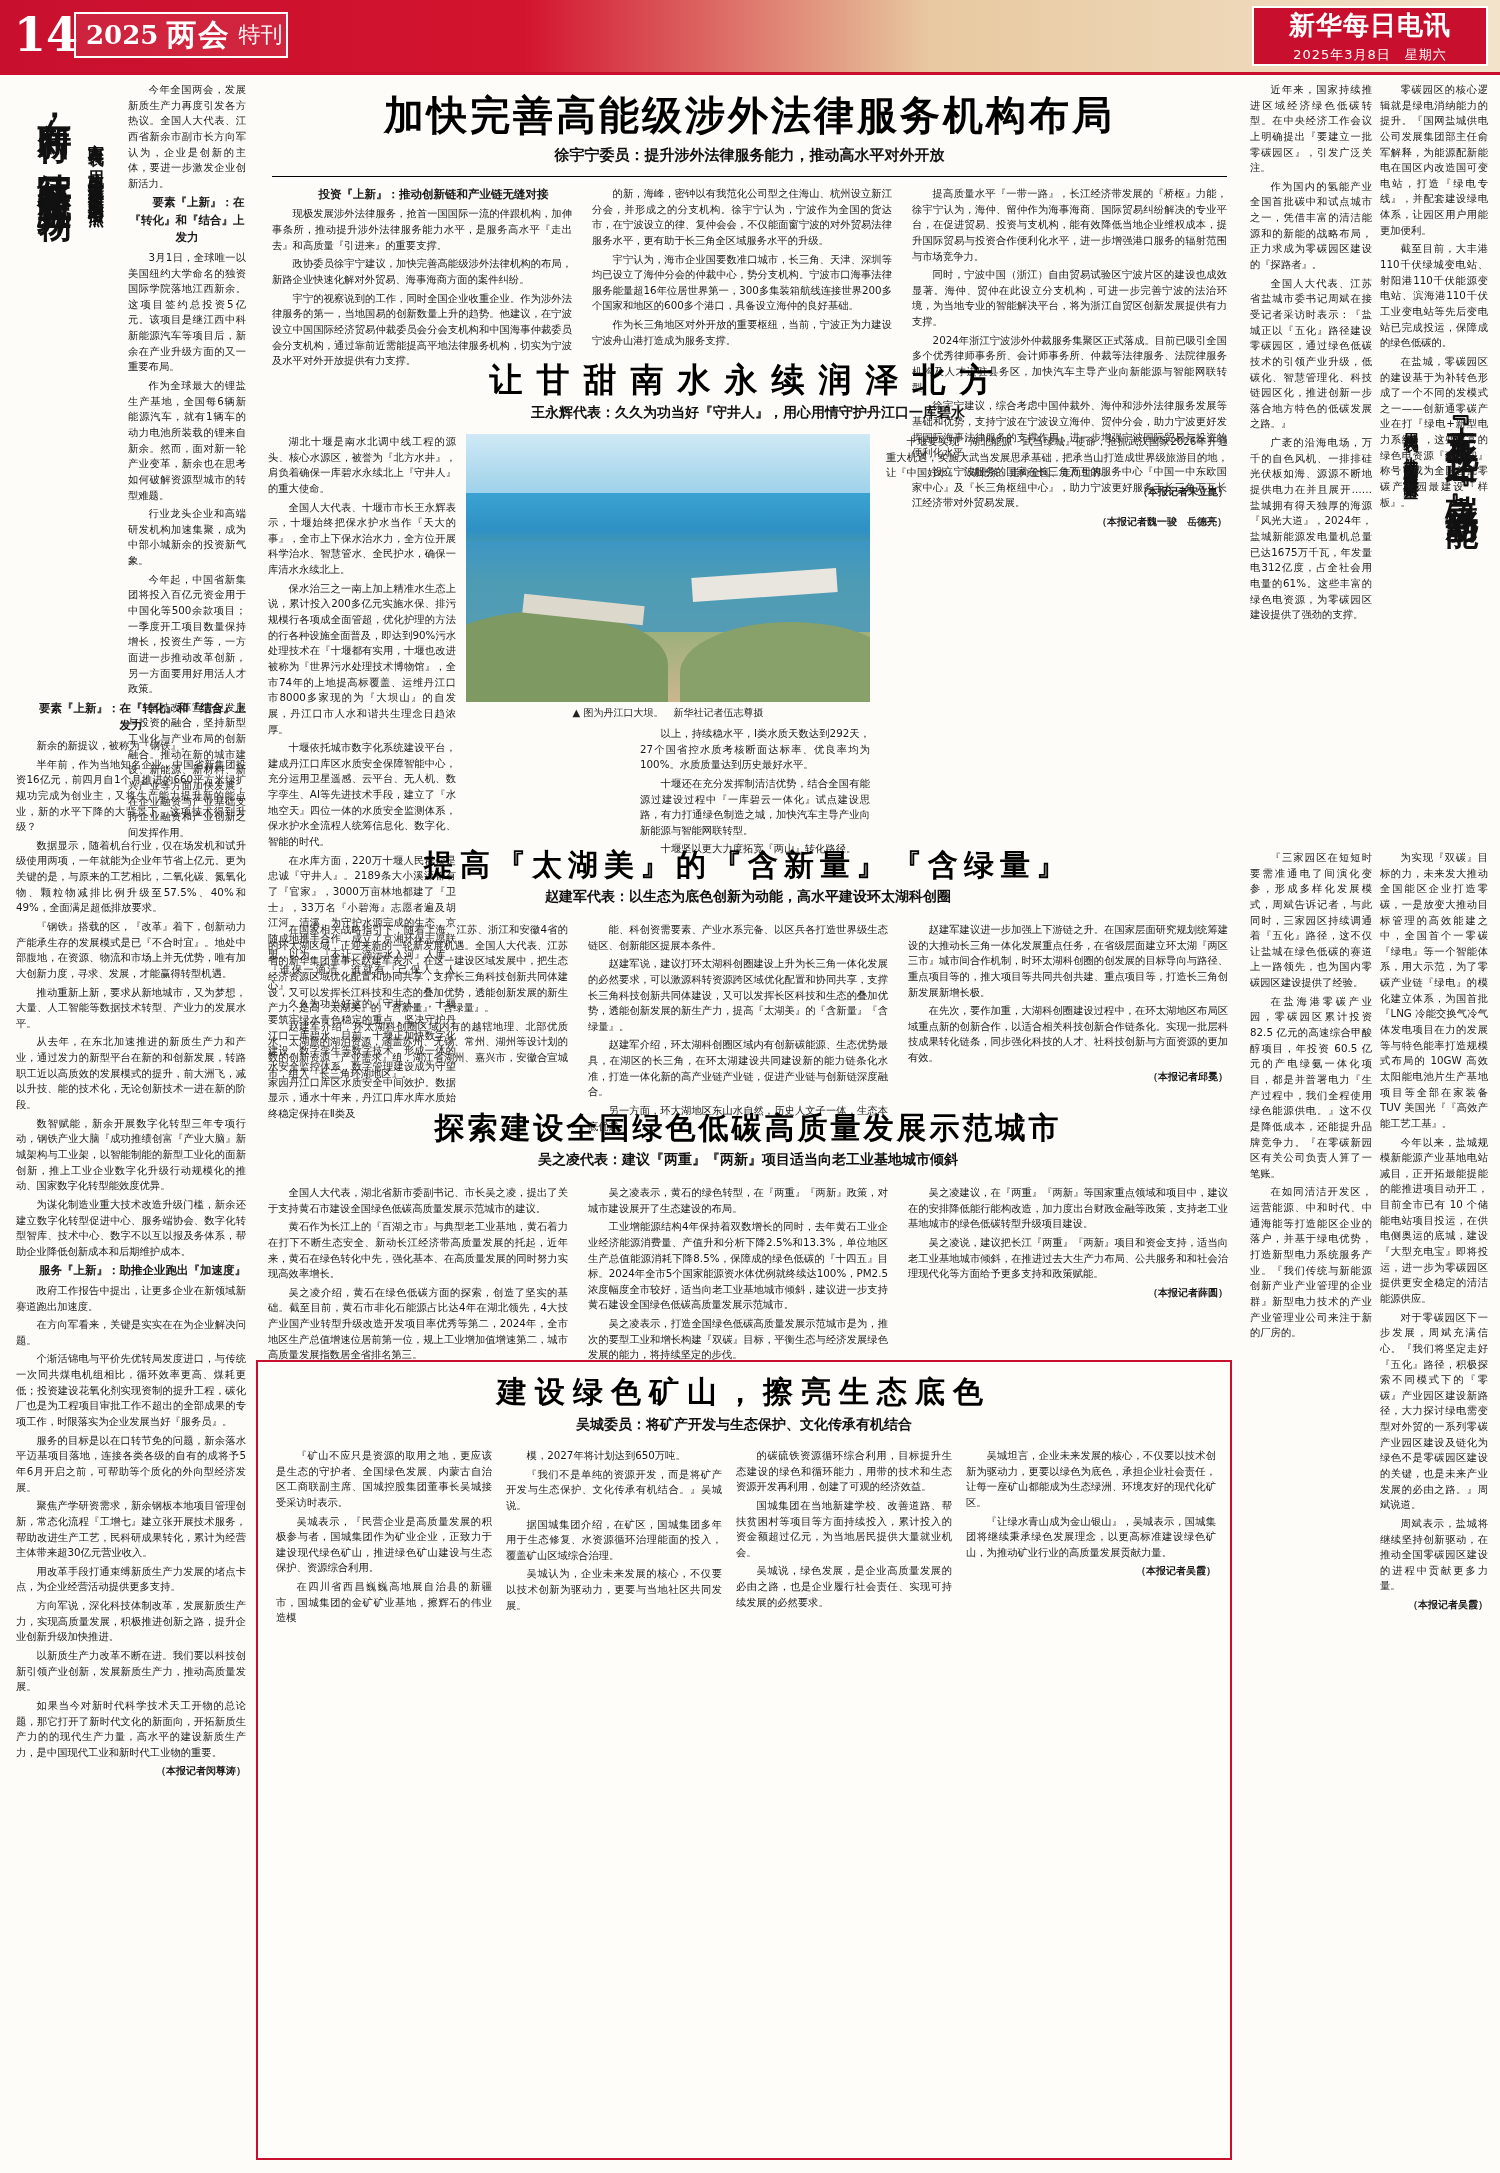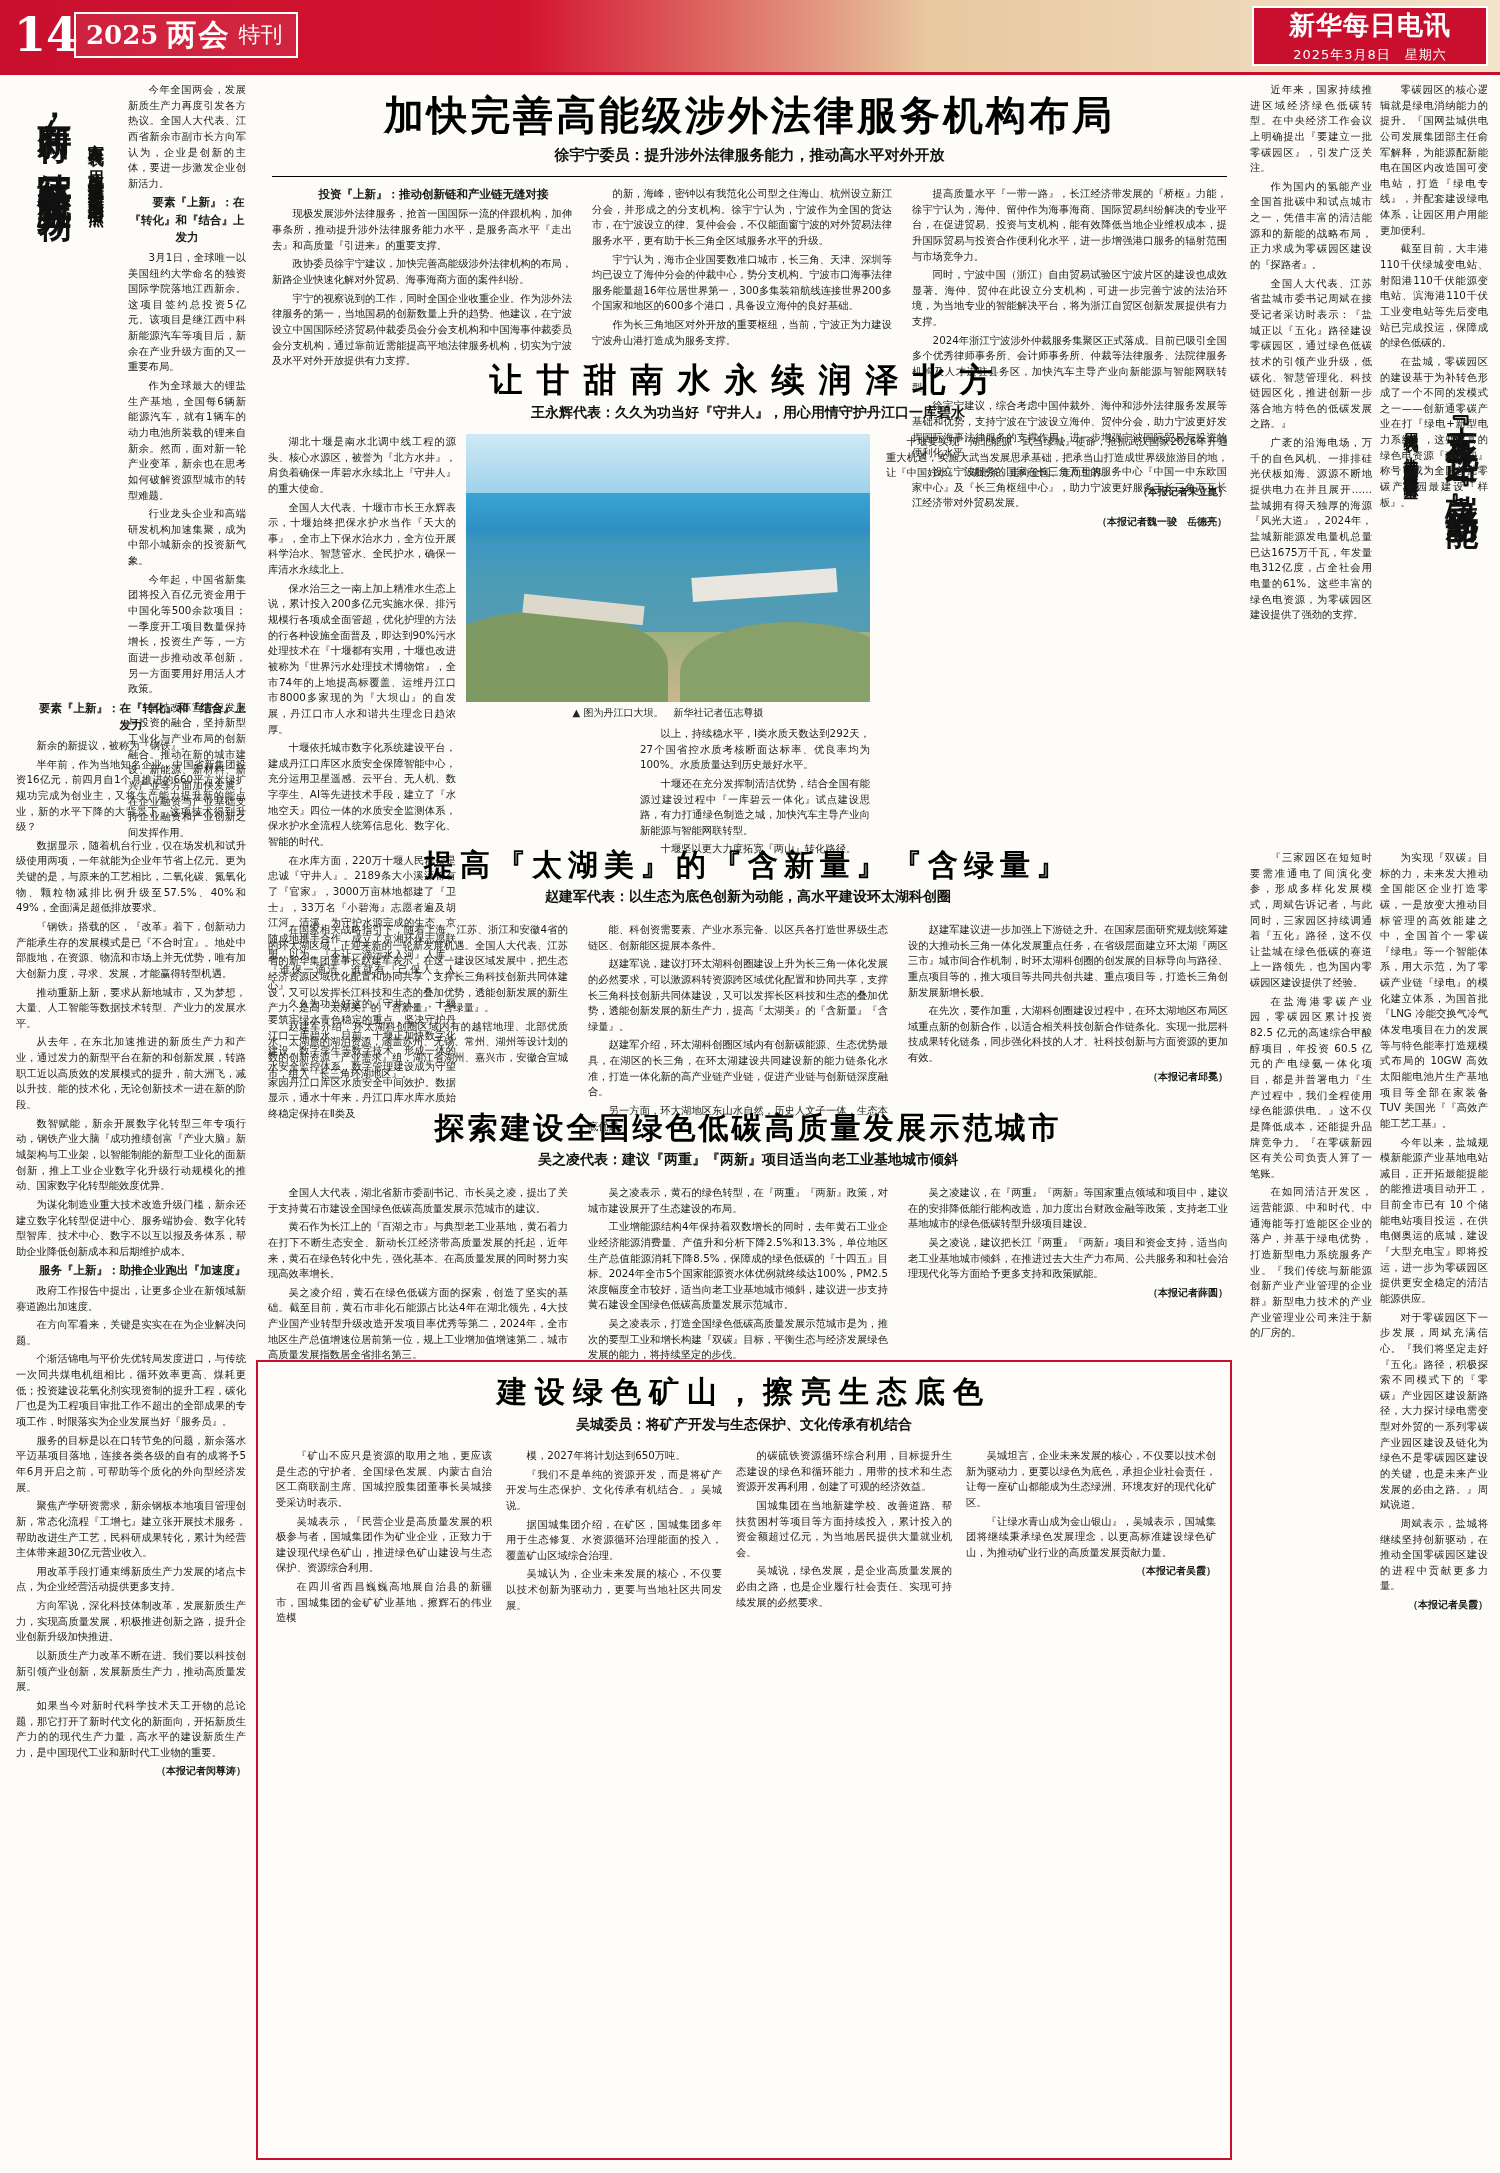--- a/index.html
+++ b/index.html
@@ -17,21 +17,21 @@
     background:linear-gradient(90deg,#c8102e 0%, #d3142f 35%, #e8c9a0 62%, #f3e3cb 100%);
   }
   .page-num{
     position:absolute;left:14px;top:8px;width:46px;height:54px;
     color:#fff;font-size:46px;font-weight:bold;line-height:54px;text-align:center;
     font-family:"DejaVu Serif","Liberation Serif",serif;
   }
   .special-box{
     position:absolute;left:74px;top:12px;height:46px;
     border:2px solid #ffffff;background:rgba(255,255,255,.08);
-    padding:2px 14px 2px 10px;box-sizing:border-box;display:flex;align-items:center;gap:8px;
+    padding:2px 4px 2px 10px;box-sizing:border-box;display:flex;align-items:center;gap:8px;
   }
   .special-year{color:#fff;font-size:26px;font-weight:bold;font-family:"DejaVu Serif",serif;}
   .special-main{color:#fff;font-size:30px;font-weight:bold;font-family:"DejaVu Serif",serif;letter-spacing:2px;}
   .special-sub{color:#fff;font-size:22px;font-family:"DejaVu Serif",serif;}
   .brand{
     position:absolute;right:12px;top:6px;width:236px;height:60px;
     background:#c8102e;border:2px solid #fff;box-sizing:border-box;
     display:flex;flex-direction:column;align-items:center;justify-content:center;
   }
   .brand-name{color:#fff;font-size:26px;font-weight:bold;font-family:"DejaVu Serif",serif;letter-spacing:1px;}

